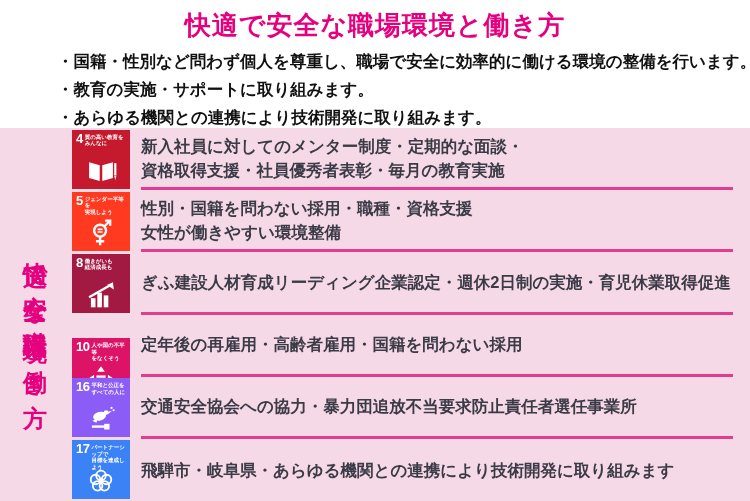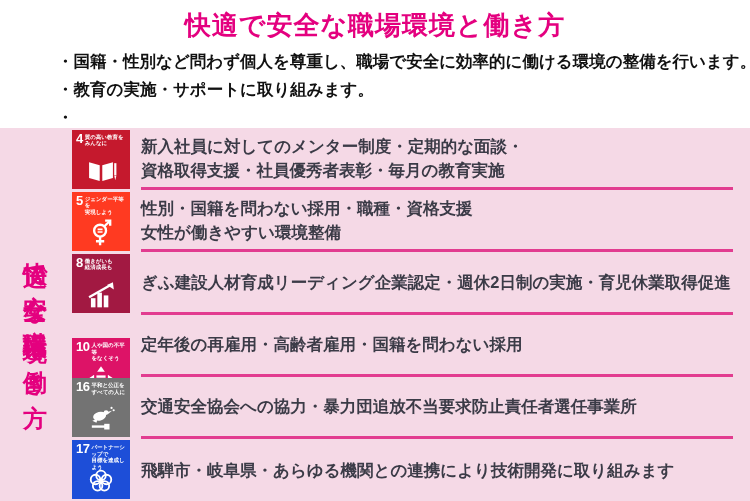--- a/index.html
+++ b/index.html
@@ -80,20 +80,21 @@
       <div class="bullet-line">
         <span class="bullet-marker">・</span>
         <span>国籍・性別など問わず個人を尊重し、職場で安全に効率的に働ける環境の整備を行います。</span>
       </div>
       <div class="bullet-line">
         <span class="bullet-marker">・</span>
         <span>教育の実施・サポートに取り組みます。</span>
       </div>
       <div class="bullet-line">
         <span class="bullet-marker">・</span>
+        <span>あらゆる機関との連携により技術開発に取り組みます。</span>
       </div>
     </div>
   </div>
 
   <div class="panel">
 
     <div class="side-strip">
       <div class="vertical-title">快適で安全な職場環境と働き方</div>
     </div>
 
@@ -188,21 +189,21 @@
             </g>
           </svg>
         </div>
         <div class="text-block">
           <div class="row-line">定年後の再雇用・高齢者雇用・国籍を問わない採用</div>
           <div class="row-line"></div>
         </div>
       </div>
 
       <div class="row">
-        <div class="sdg-tile" style="background-color: #737373;">
+        <div class="sdg-tile" style="background-color: #8b5cf6;">
           <div class="tile-head">
             <span class="tile-number">16</span>
             <span class="tile-label">平和と公正を
 すべての人に</span>
           </div>
           <svg class="pictogram" viewBox="0 0 36 36" width="33" height="33">
             <g fill="#ffffff">
               <ellipse cx="16.5" cy="15.5" rx="7.2" ry="4.8" transform="rotate(-14 16.5 15.5)"></ellipse>
               <circle cx="23.5" cy="11.5" r="2.6"></circle>
               <polygon points="25.5,10.5 30,9.5 25.8,13"></polygon>
@@ -214,21 +215,21 @@
             </g>
           </svg>
         </div>
         <div class="text-block">
           <div class="row-line">交通安全協会への協力・暴力団追放不当要求防止責任者選任事業所</div>
           <div class="row-line"></div>
         </div>
       </div>
 
       <div class="row">
-        <div class="sdg-tile" style="background-color: #1d4ed8;">
+        <div class="sdg-tile" style="background-color: #3b82f6;">
           <div class="tile-head">
             <span class="tile-number">17</span>
             <span class="tile-label">パートナーシップで
 目標を達成しよう</span>
           </div>
           <svg class="pictogram" viewBox="0 0 36 36" width="33" height="33">
             <g stroke="#ffffff" stroke-width="2" fill="none">
               <circle cx="18" cy="12.5" r="5.2"></circle>
               <circle cx="12" cy="16.9" r="5.2"></circle>
               <circle cx="24" cy="16.9" r="5.2"></circle>

